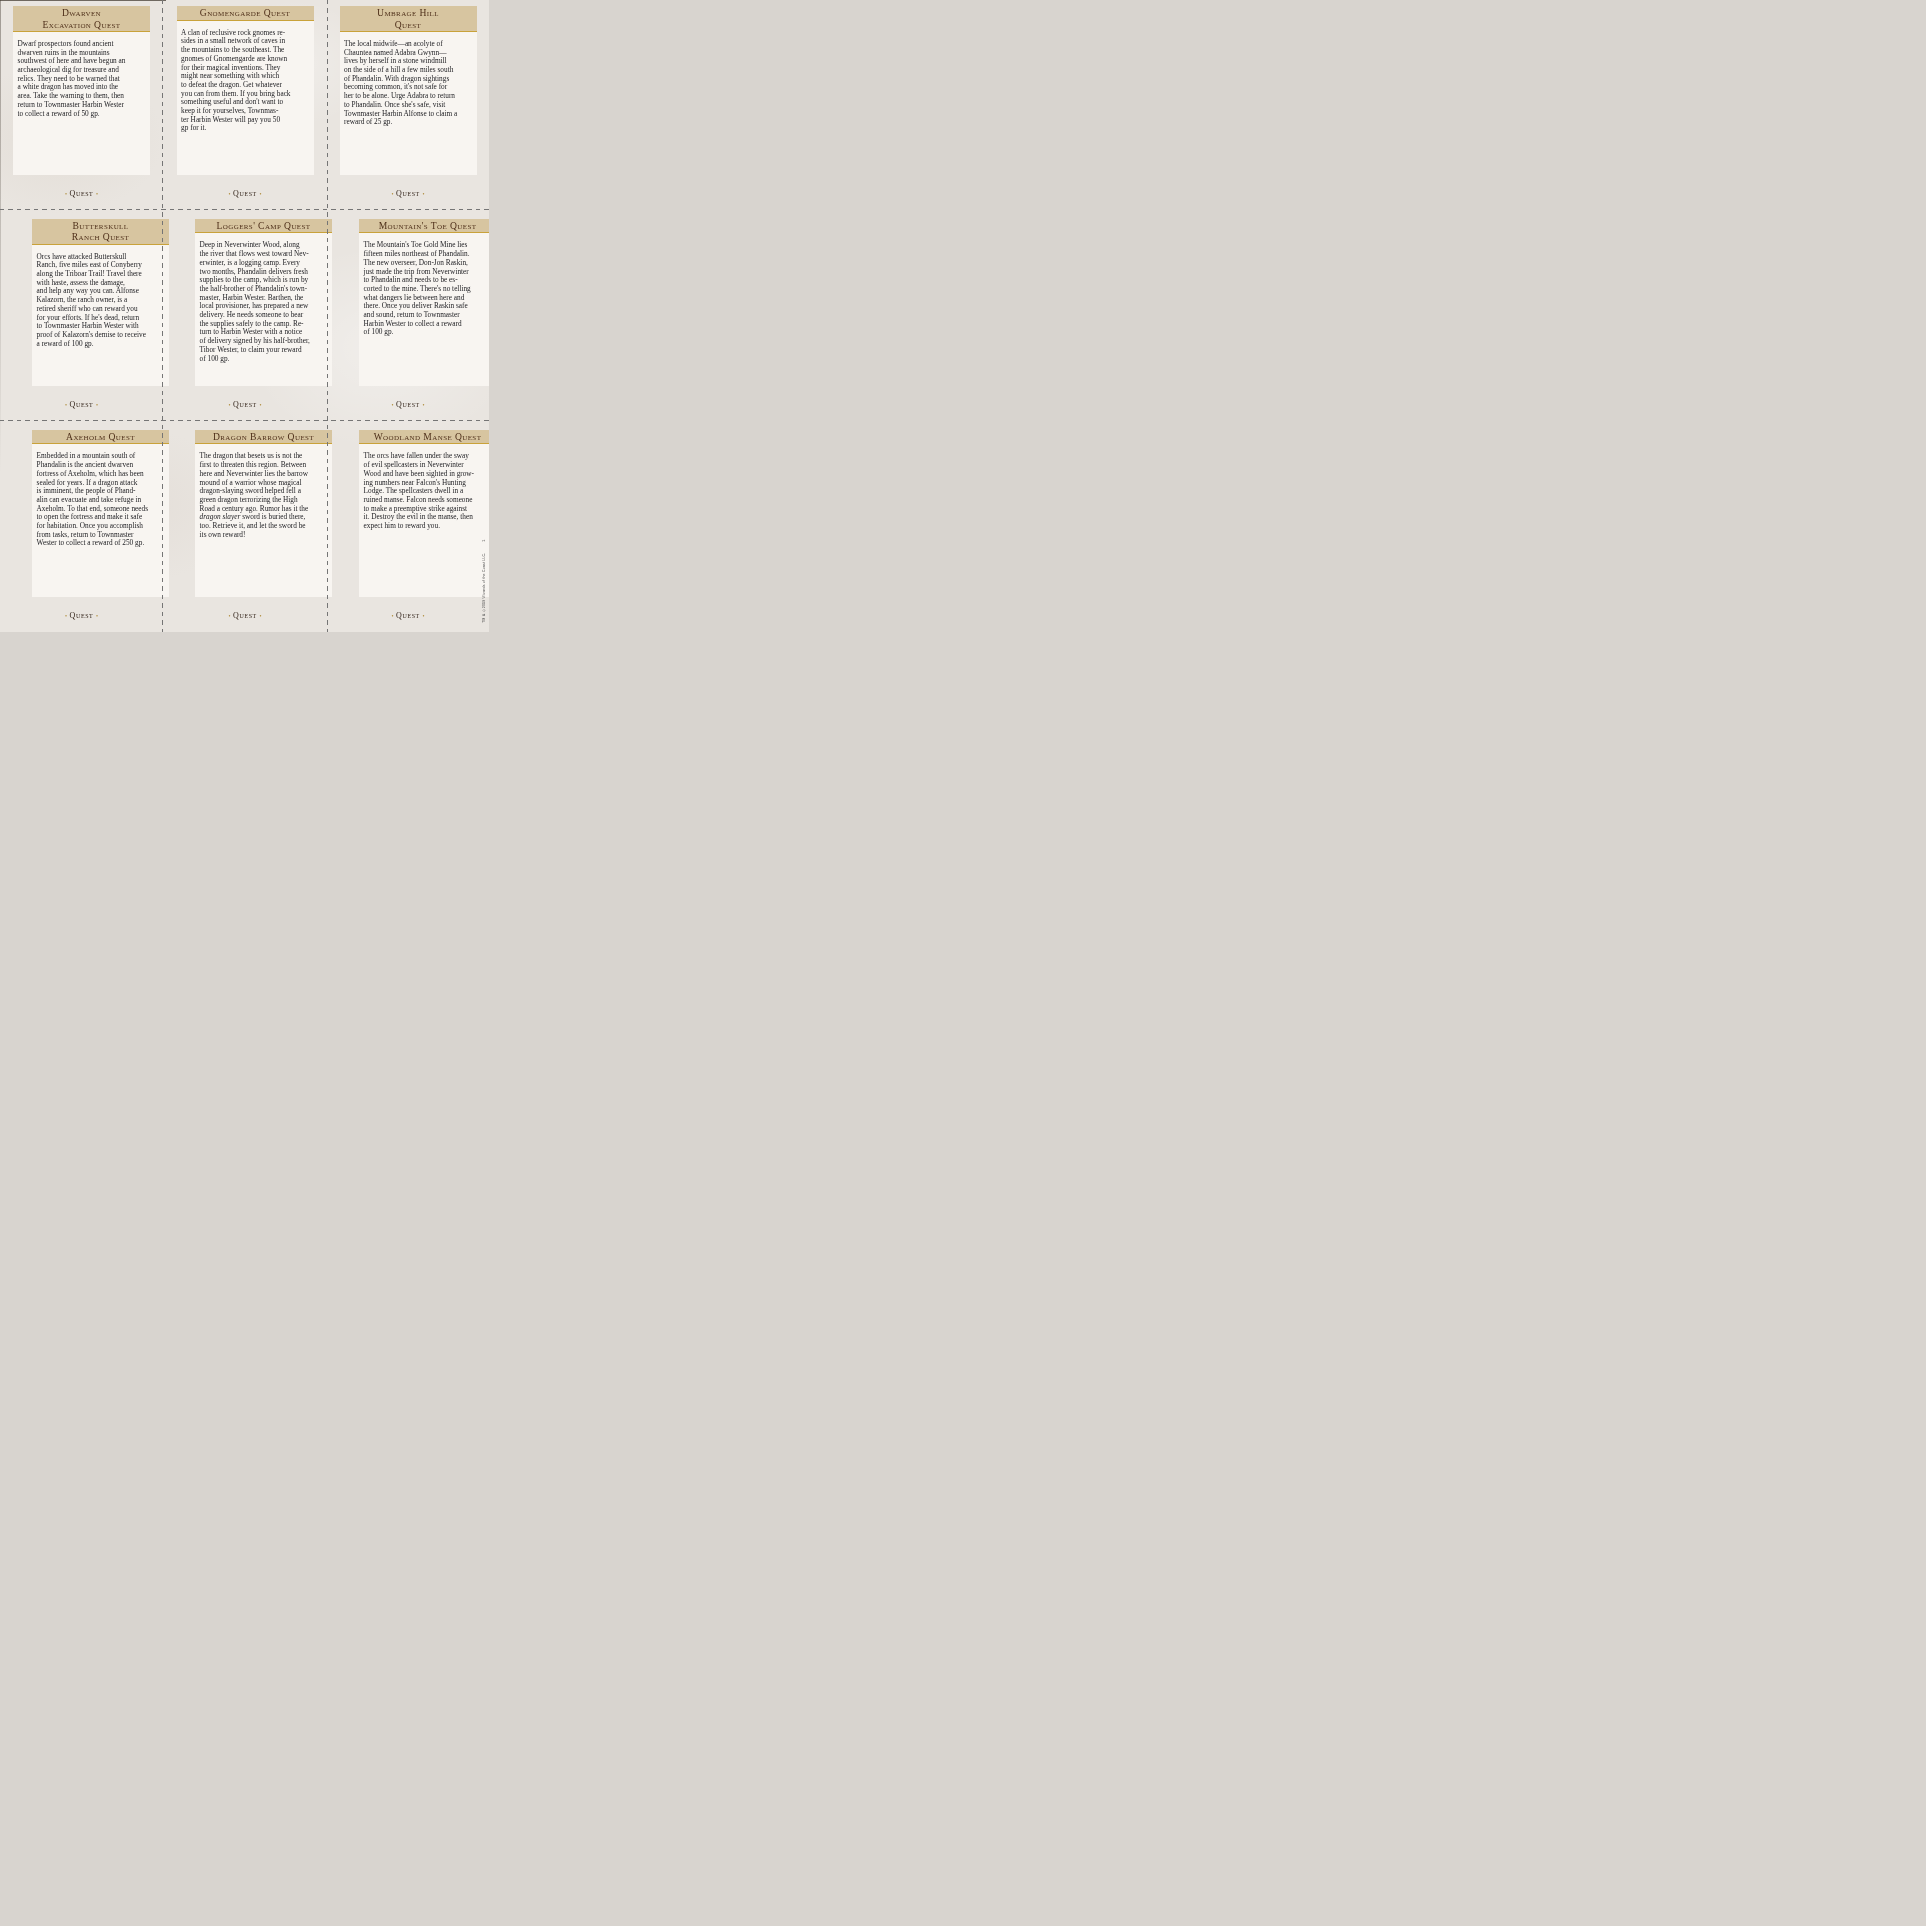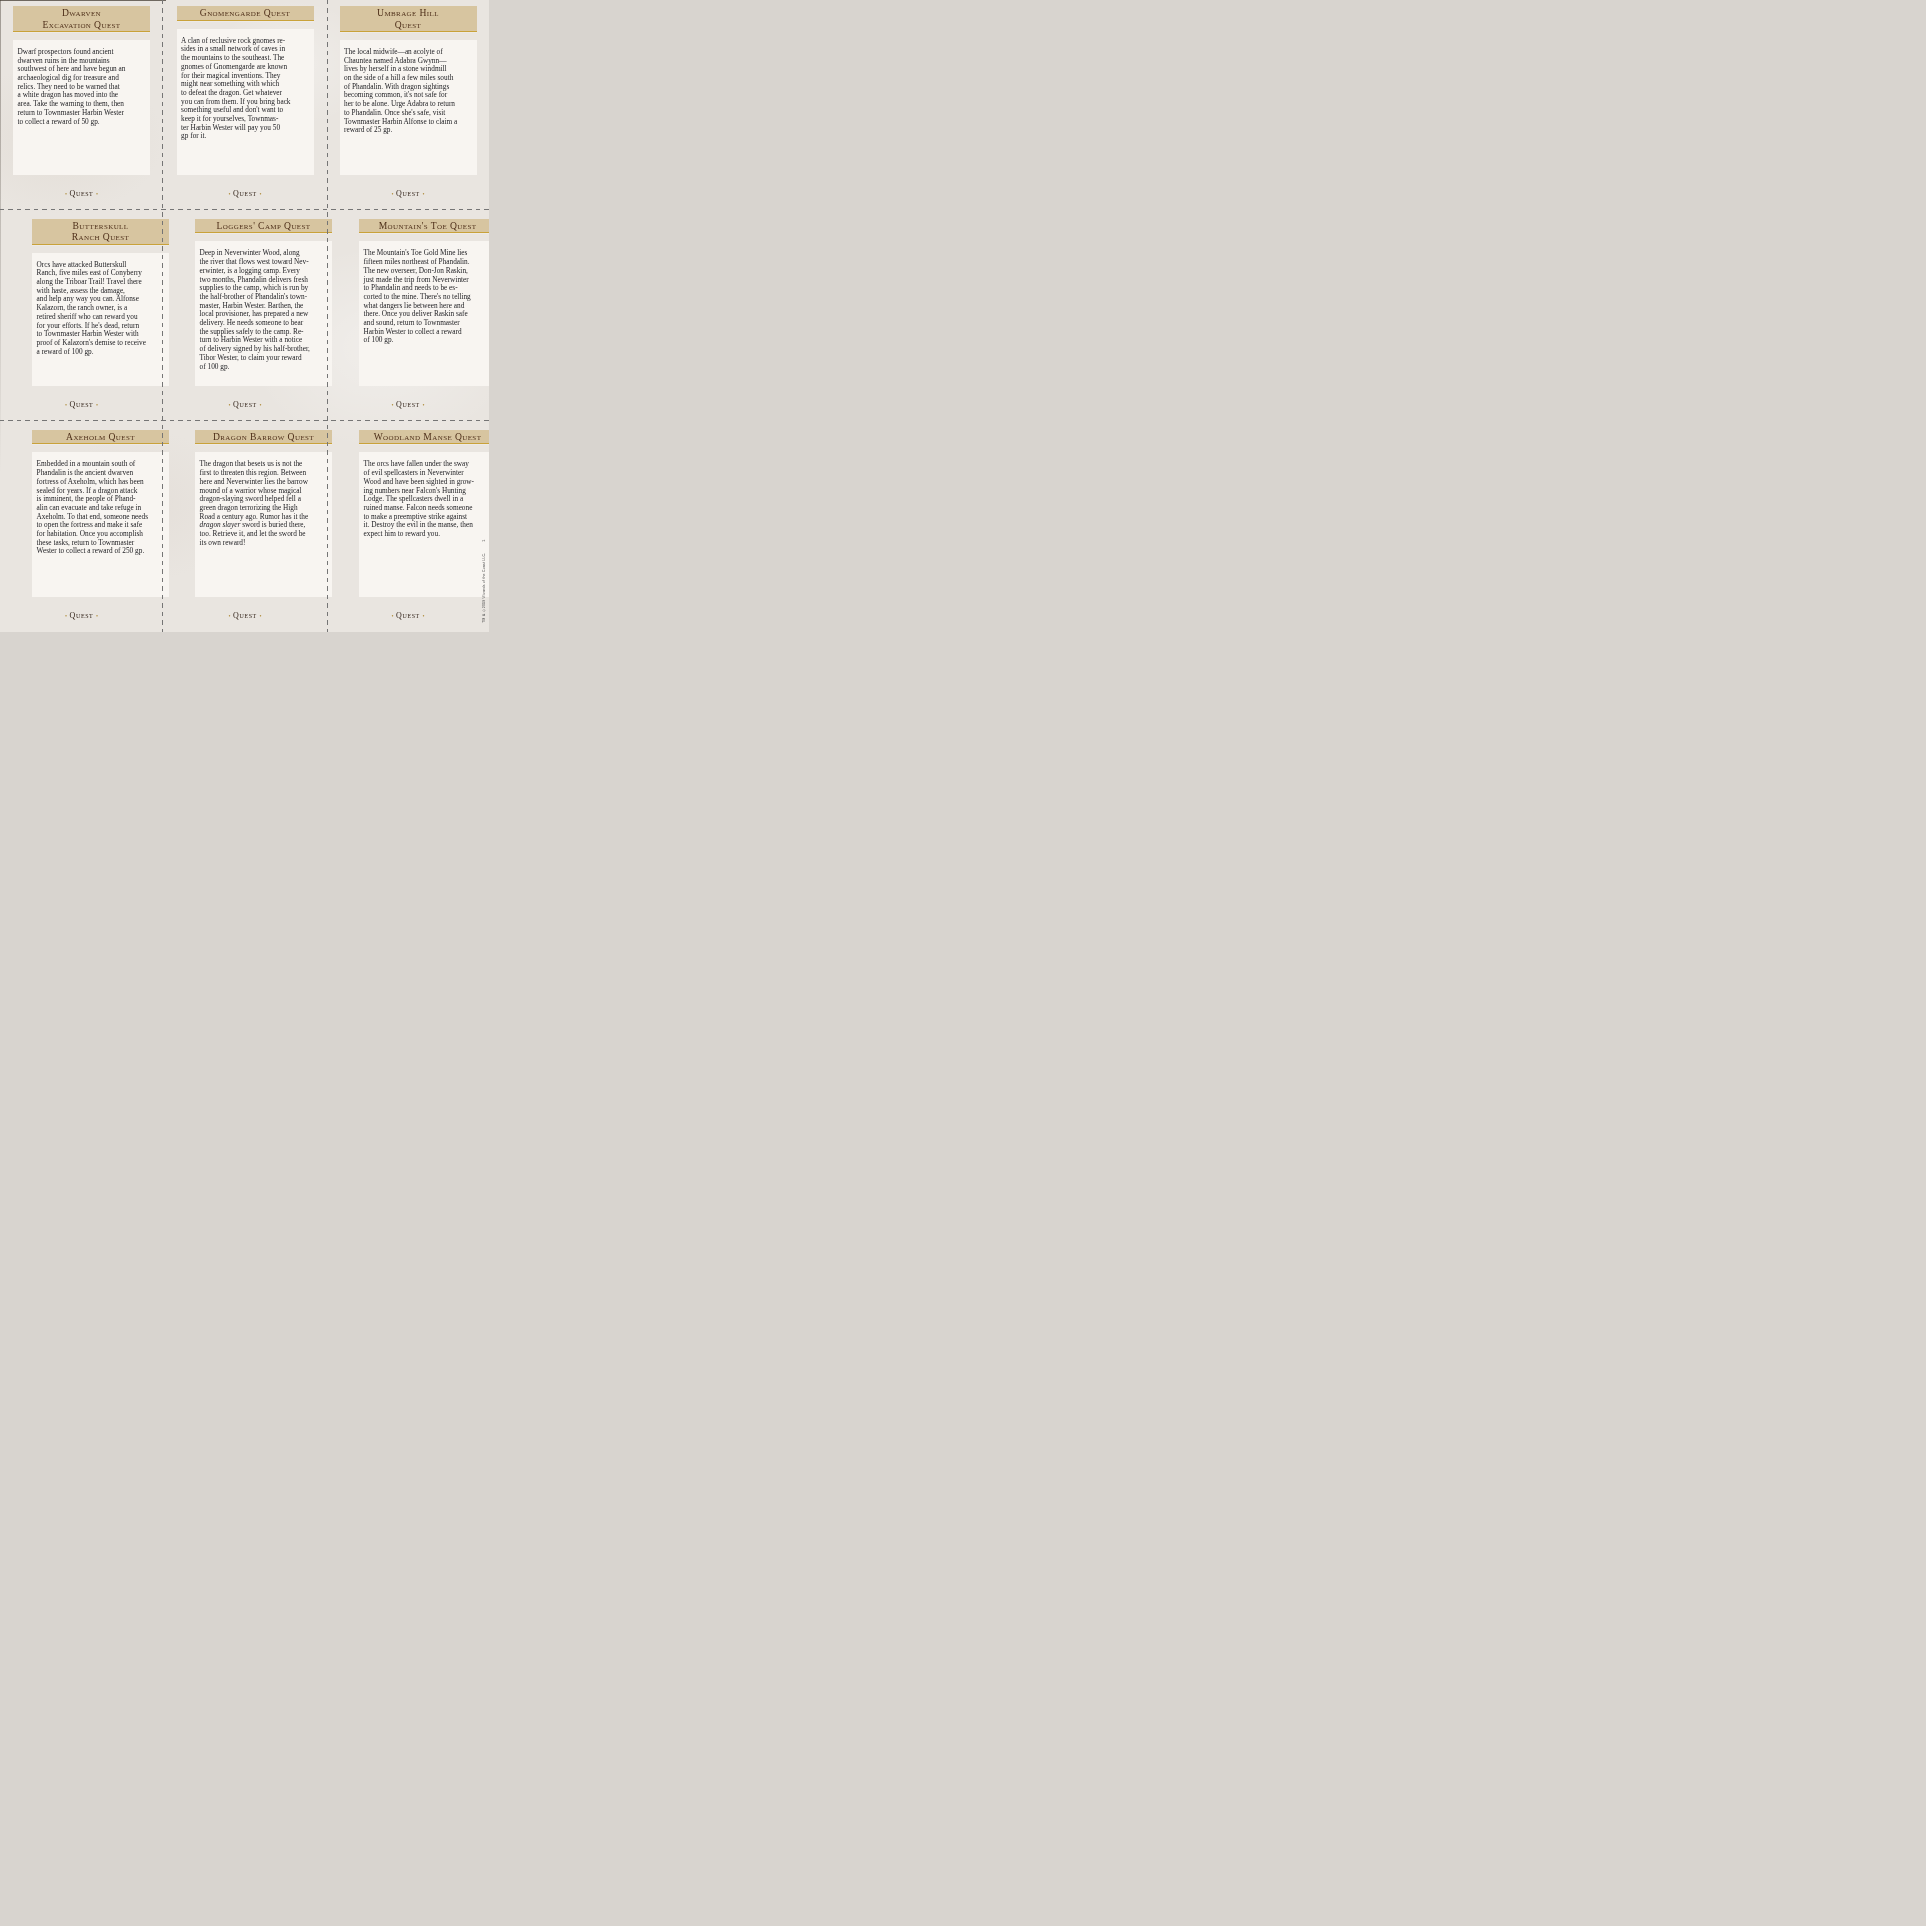--- a/index.html
+++ b/index.html
@@ -51,21 +51,21 @@
     box-shadow:0 0.4px 0 rgba(255,255,255,.5);
     color:var(--header-text);
     font-variant:small-caps;
     font-size:9.6px;line-height:11.2px;
     letter-spacing:0.4px;
     text-align:center;
     padding:1.5px 2.3px 1.2px 2.3px;
     box-sizing:border-box;
   }
   .cbody{
-    width:137px;margin:8px auto 35px auto;
+    width:137px;margin:0 auto 35px auto;
     flex:1 1 auto;
     background:var(--card-body-bg);
     color:var(--body-text);
     font-size:7.3px;line-height:8.7px;
     padding:8px 3.9px 3.9px 4.6px;
     box-sizing:border-box;
   }
   .cbody .line{white-space:nowrap;}
   .cbody .line i{}
   .qfoot{
@@ -255,21 +255,21 @@
       <div class="cbody">
           <div class="line"><span>Embedded in a mountain south of</span></div>
           <div class="line"><span>Phandalin is the ancient dwarven</span></div>
           <div class="line"><span>fortress of Axeholm, which has been</span></div>
           <div class="line"><span>sealed for years. If a dragon attack</span></div>
           <div class="line"><span>is imminent, the people of Phand-</span></div>
           <div class="line"><span>alin can evacuate and take refuge in</span></div>
           <div class="line"><span>Axeholm. To that end, someone needs</span></div>
           <div class="line"><span>to open the fortress and make it safe</span></div>
           <div class="line"><span>for habitation. Once you accomplish</span></div>
-          <div class="line"><span>these tasks, return to Townmaster</span></div>
+          <div class="line"><span>from tasks, return to Townmaster</span></div>
           <div class="line"><span>Wester to collect a reward of 250 gp.</span></div>
         </div>
       <div class="qfoot">
         <span class="dot">•</span><span class="qlabel">Quest</span><span class="dot">•</span>
       </div>
     </div>
 
     <div class="cell r3">
       <div class="hdr">
           <div class="line"><span>Dragon Barrow Quest</span></div>

